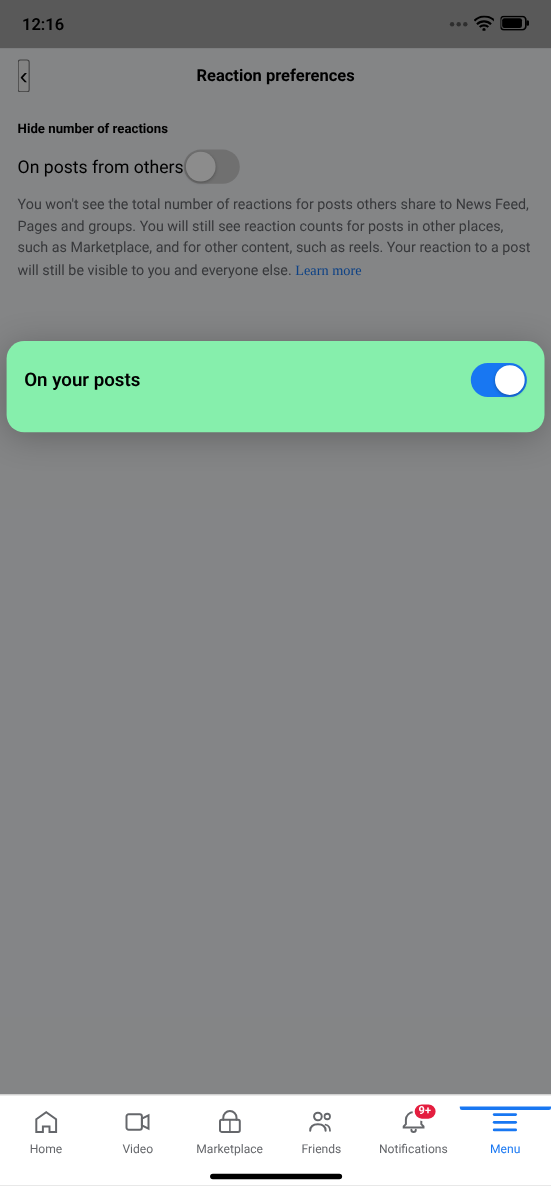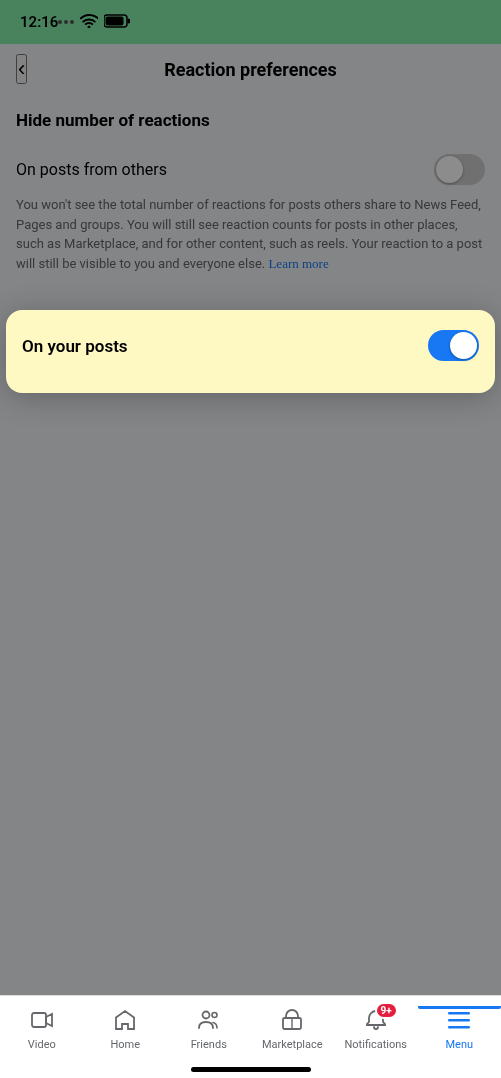--- a/index.html
+++ b/index.html
@@ -22,23 +22,23 @@
       top: 0; left: 0;
     }
 
     
     .status-bar {
       position: absolute;
       top: 0; left: 0; right: 0;
       height: 44px;
       display: flex;
       align-items: center;
-      justify-content: flex-start;
+      justify-content: space-between;
       padding: 4px 20px;
-      background: #86efac;
+      background: #a3a3a3;
       z-index: 2;
     }
 
     .status-time {
       font-size: 15px;
       font-weight: 600;
       color: #000;
     }
 
     .status-icons {
@@ -66,47 +66,47 @@
 
     .back-btn {
       position: absolute;
       left: 16px;
       font-size: 22px;
       color: #000;
       cursor: pointer;
     }
 
     .header-title {
-      font-size: 18px;
+      font-size: 15px;
       font-weight: 700;
       color: #000;
     }
 
     
     .content-area {
       position: absolute;
       top: 94px;
       left: 0; right: 0;
       bottom: 80px;
       background: #f0f2f5;
       padding: 16px;
       z-index: 1;
     }
 
     .section-title {
-      font-size: 17px;
+      font-size: 12px;
       font-weight: 700;
       color: #000;
-      margin-bottom: 24px;
+      margin-bottom: 12px;
     }
 
     .setting-row {
       display: flex;
       align-items: center;
-      justify-content: space-between;
+      justify-content: flex-start;
       margin-bottom: 10px;
     }
 
     .setting-label {
       font-size: 16px;
       color: #000;
       font-weight: 400;
     }
 
     
@@ -175,21 +175,21 @@
       background: rgba(0,0,0,0.45);
       z-index: 10;
     }
 
     
     .modal-card {
       position: absolute;
       top: 310px;
       left: 6px;
       right: 6px;
-      background: #fef9c3;
+      background: #86efac;
       border-radius: 16px;
       padding: 20px 16px;
       z-index: 20;
       box-shadow: 0 4px 30px rgba(0,0,0,0.25);
     }
 
     .modal-row {
       display: flex;
       align-items: center;
       justify-content: space-between;
@@ -341,60 +341,60 @@
     <span class="modal-label">On your posts</span>
     <div class="toggle-on"></div>
   </div>
 </div>
 
 <div class="tab-bar">
 
   <div class="tab-item">
     <div class="tab-icon">
       <svg width="24" height="24" viewBox="0 0 24 24" fill="none">
-        <rect x="2" y="5" width="14" height="14" rx="2" stroke="#65676b" stroke-width="1.8"></rect>
-        <path d="M16 9l6-3v12l-6-3V9z" stroke="#65676b" stroke-width="1.8" fill="none"></path>
-      </svg>
-    </div>
-    <span class="tab-label">Video</span>
+        <path d="M3 9.5L12 3l9 6.5V21H15v-5h-6v5H3V9.5z" stroke="#65676b" stroke-width="1.8" fill="none"></path>
+      </svg>
+    </div>
+    <span class="tab-label">Home</span>
   </div>
 
   <div class="tab-item">
     <div class="tab-icon">
       <svg width="24" height="24" viewBox="0 0 24 24" fill="none">
-        <path d="M3 9.5L12 3l9 6.5V21H15v-5h-6v5H3V9.5z" stroke="#65676b" stroke-width="1.8" fill="none"></path>
-      </svg>
-    </div>
-    <span class="tab-label">Home</span>
+        <rect x="2" y="5" width="14" height="14" rx="2" stroke="#65676b" stroke-width="1.8"></rect>
+        <path d="M16 9l6-3v12l-6-3V9z" stroke="#65676b" stroke-width="1.8" fill="none"></path>
+      </svg>
+    </div>
+    <span class="tab-label">Video</span>
+  </div>
+
+  <div class="tab-item">
+    <div class="tab-icon">
+      <svg width="24" height="24" viewBox="0 0 24 24" fill="none">
+        <rect x="3" y="10" width="18" height="11" rx="1.5" stroke="#65676b" stroke-width="1.8"></rect>
+        <path d="M6 10V8a6 6 0 0 1 12 0v2" stroke="#65676b" stroke-width="1.8" stroke-linecap="round"></path>
+        <path d="M12 10v11" stroke="#65676b" stroke-width="1.4"></path>
+      </svg>
+    </div>
+    <span class="tab-label">Marketplace</span>
   </div>
 
   <div class="tab-item">
     <div class="tab-icon">
       <svg width="24" height="24" viewBox="0 0 24 24" fill="none">
         <circle cx="9" cy="7" r="3.5" stroke="#65676b" stroke-width="1.8"></circle>
         <path d="M2 20c0-4 3-6 7-6s7 2 7 6" stroke="#65676b" stroke-width="1.8" stroke-linecap="round"></path>
         <circle cx="17.5" cy="7" r="2.5" stroke="#65676b" stroke-width="1.6"></circle>
         <path d="M20 20c0-3-1.5-5-4-5.5" stroke="#65676b" stroke-width="1.6" stroke-linecap="round"></path>
       </svg>
     </div>
     <span class="tab-label">Friends</span>
   </div>
 
   <div class="tab-item">
-    <div class="tab-icon">
-      <svg width="24" height="24" viewBox="0 0 24 24" fill="none">
-        <rect x="3" y="10" width="18" height="11" rx="1.5" stroke="#65676b" stroke-width="1.8"></rect>
-        <path d="M6 10V8a6 6 0 0 1 12 0v2" stroke="#65676b" stroke-width="1.8" stroke-linecap="round"></path>
-        <path d="M12 10v11" stroke="#65676b" stroke-width="1.4"></path>
-      </svg>
-    </div>
-    <span class="tab-label">Marketplace</span>
-  </div>
-
-  <div class="tab-item">
     <div class="tab-icon" style="position:relative;">
       <svg width="24" height="24" viewBox="0 0 24 24" fill="none">
         <path d="M12 3a7 7 0 0 0-7 7v4l-2 2v1h18v-1l-2-2v-4a7 7 0 0 0-7-7z" stroke="#65676b" stroke-width="1.8"></path>
         <path d="M10 19a2 2 0 0 0 4 0" stroke="#65676b" stroke-width="1.8" stroke-linecap="round"></path>
       </svg>
       <span class="notif-badge">9+</span>
     </div>
     <span class="tab-label">Notifications</span>
   </div>
 

